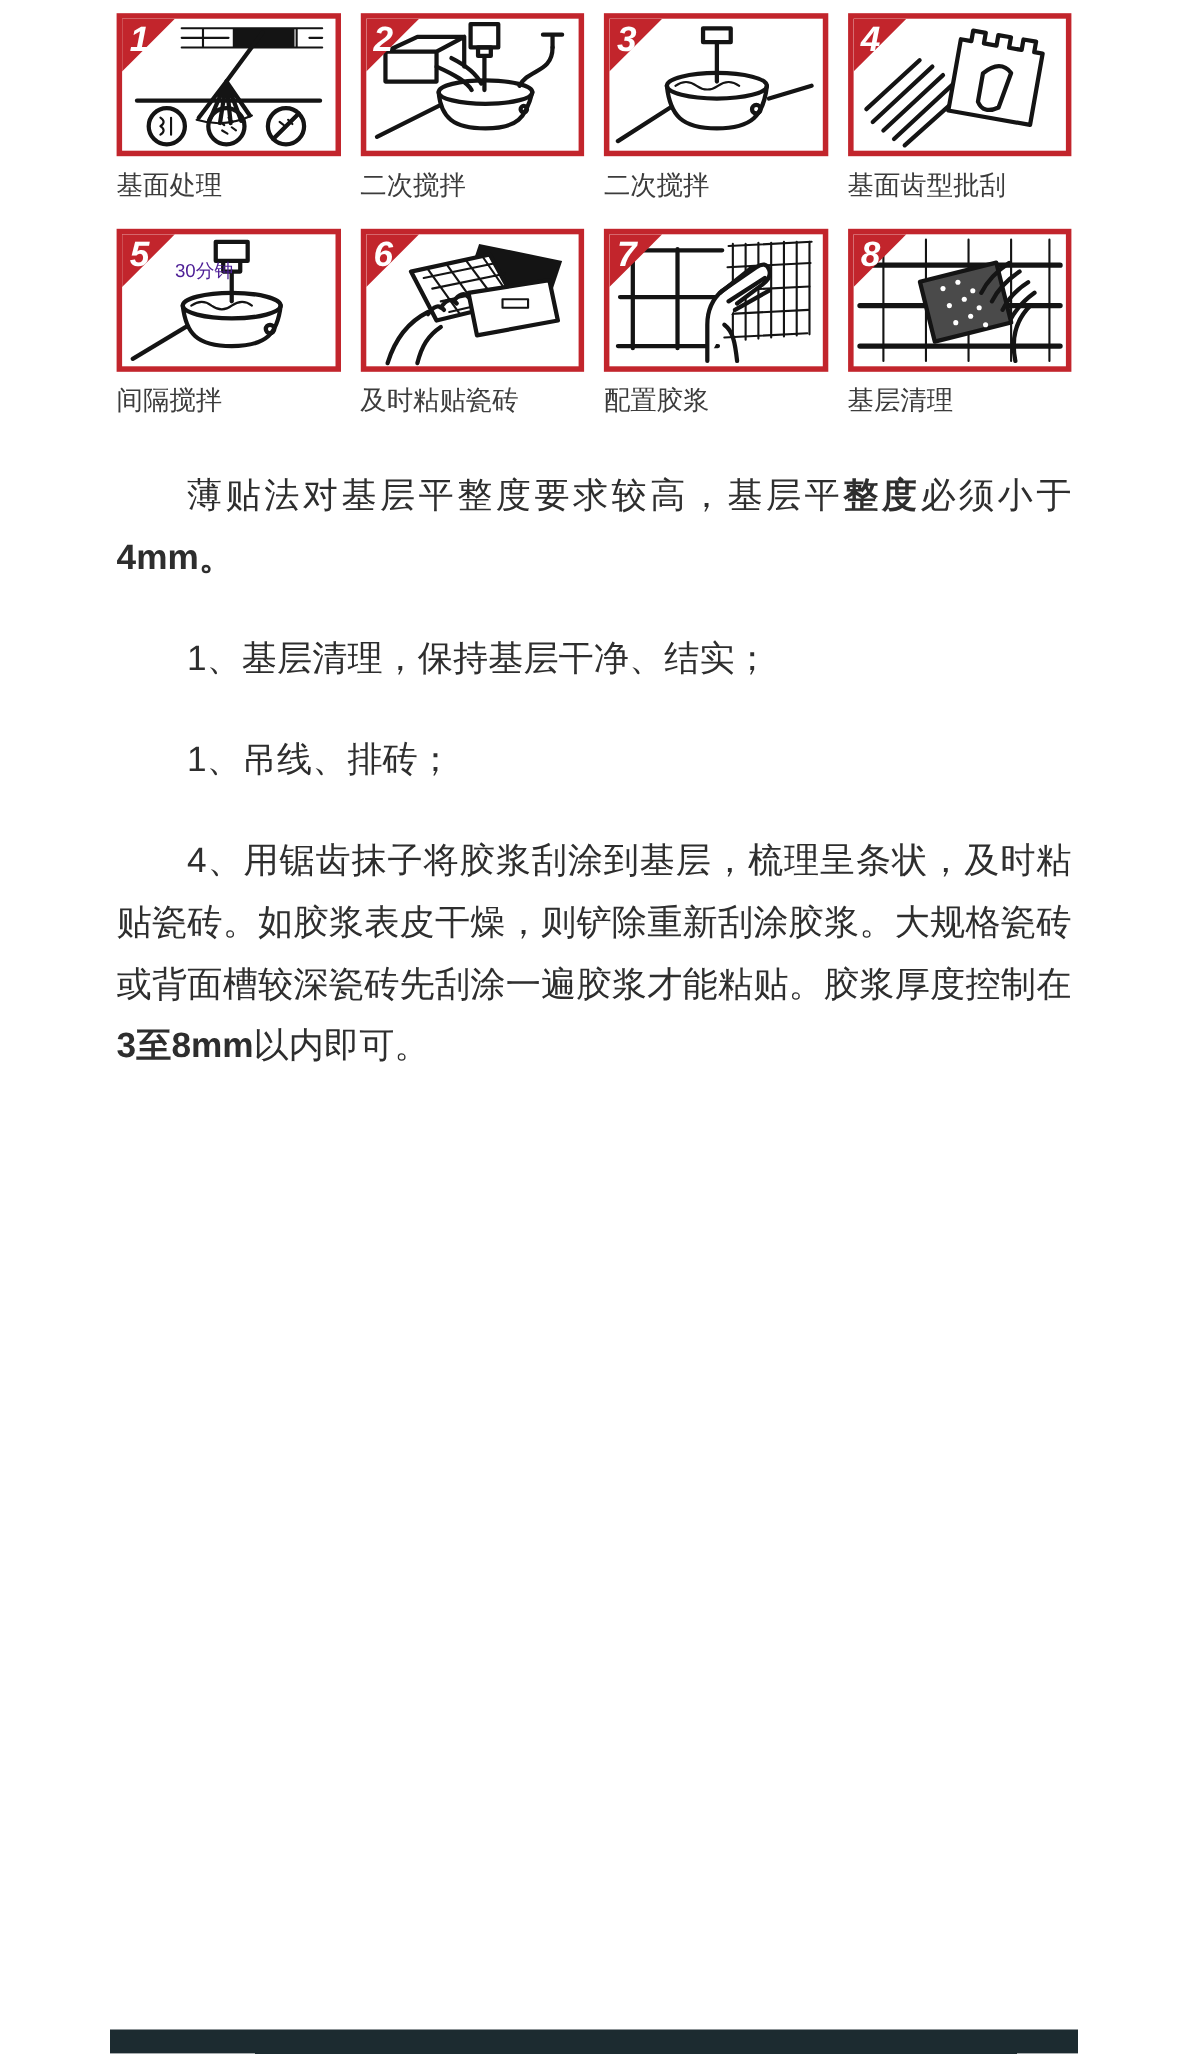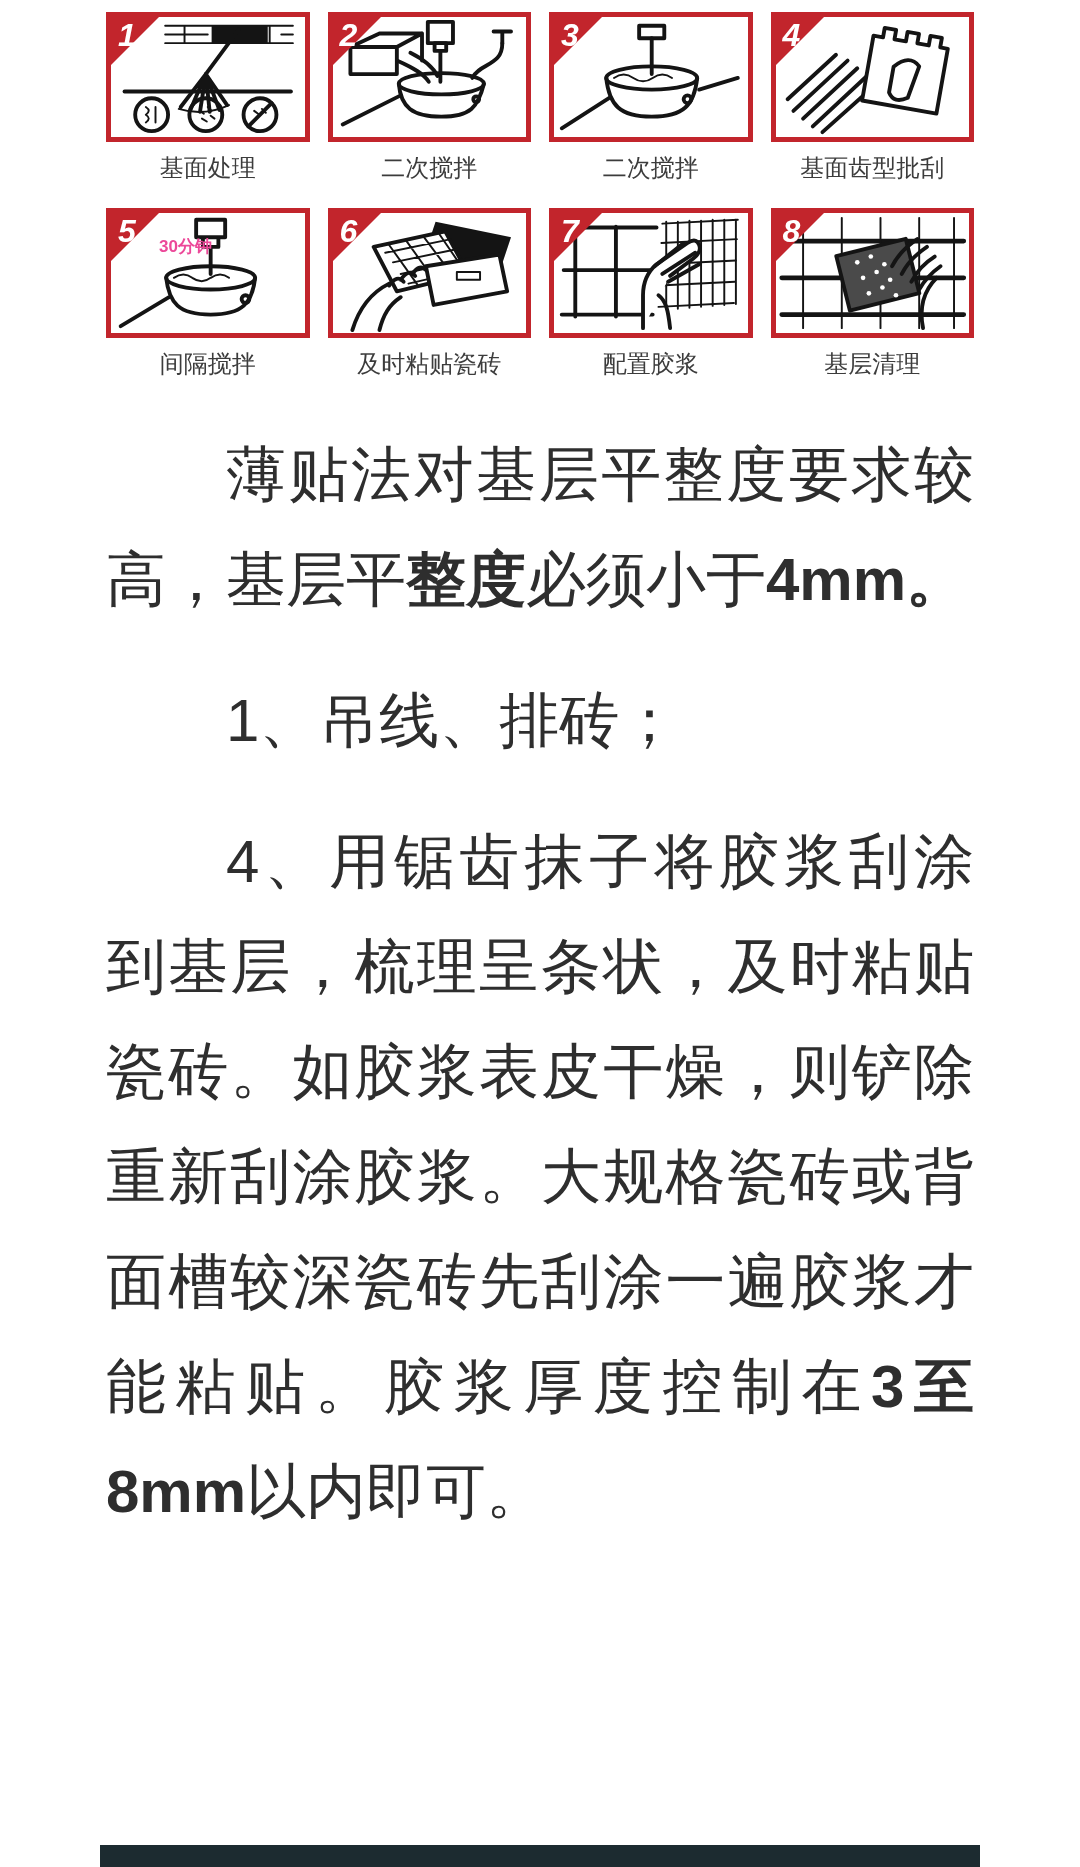--- a/index.html
+++ b/index.html
@@ -40,33 +40,33 @@
     width:0;height:0;
     border-top:48px solid var(--red);
     border-right:48px solid transparent;
   }
   .num{
     position:absolute;top:2px;left:7px;
     color:#fff;font-size:32px;font-weight:700;font-style:italic;line-height:1;
   }
   .note{
     position:absolute;top:22px;left:48px;
-    font-size:17px;color:#ec4899;font-weight:700;
+    font-size:17px;color:#4c1d95;font-weight:400;
   }
   .caption{
-    text-align:center;
+    text-align:left;
     font-size:24px;
     color:#3c3c3c;
     margin-top:10px;
     white-space:nowrap;
   }
   
   .article{
     padding:42px 106px 0;
-    font-size:60px;
+    font-size:32px;
     line-height:1.75;
     color:var(--text);
     text-align:justify;
   }
   .article p{margin:0 0 36px;}
   .article p.indent{text-indent:2em;}
   .b{font-weight:700;}
   
   .footer-bar{
     position:absolute;
@@ -255,20 +255,21 @@
       </div>
       <div class="caption">基层清理</div>
     </div>
 
   </div>
 
   <div class="article">
 
     <p class="indent"><span>薄贴法对基层平整度要求较高，基层平</span><span class="b">整度</span><span>必须小于</span><span class="b">4mm。</span></p>
 
+    <p class="indent"><span>1、基层清理，保持基层干净、结实；</span></p>
 
     <p class="indent"><span>1、吊线、排砖；</span></p>
 
 
     <p class="indent"><span>4、用锯齿抹子将胶浆刮涂到基层，梳理呈条状，及时粘贴瓷砖。如胶浆表皮干燥，则铲除重新刮涂胶浆。大规格瓷砖或背面槽较深瓷砖先刮涂一遍胶浆才能粘贴。胶浆厚度控制在</span><span class="b">3至8mm</span><span>以内即可。</span></p>
 
 
   </div>
 
   <div class="footer-bar"></div>

